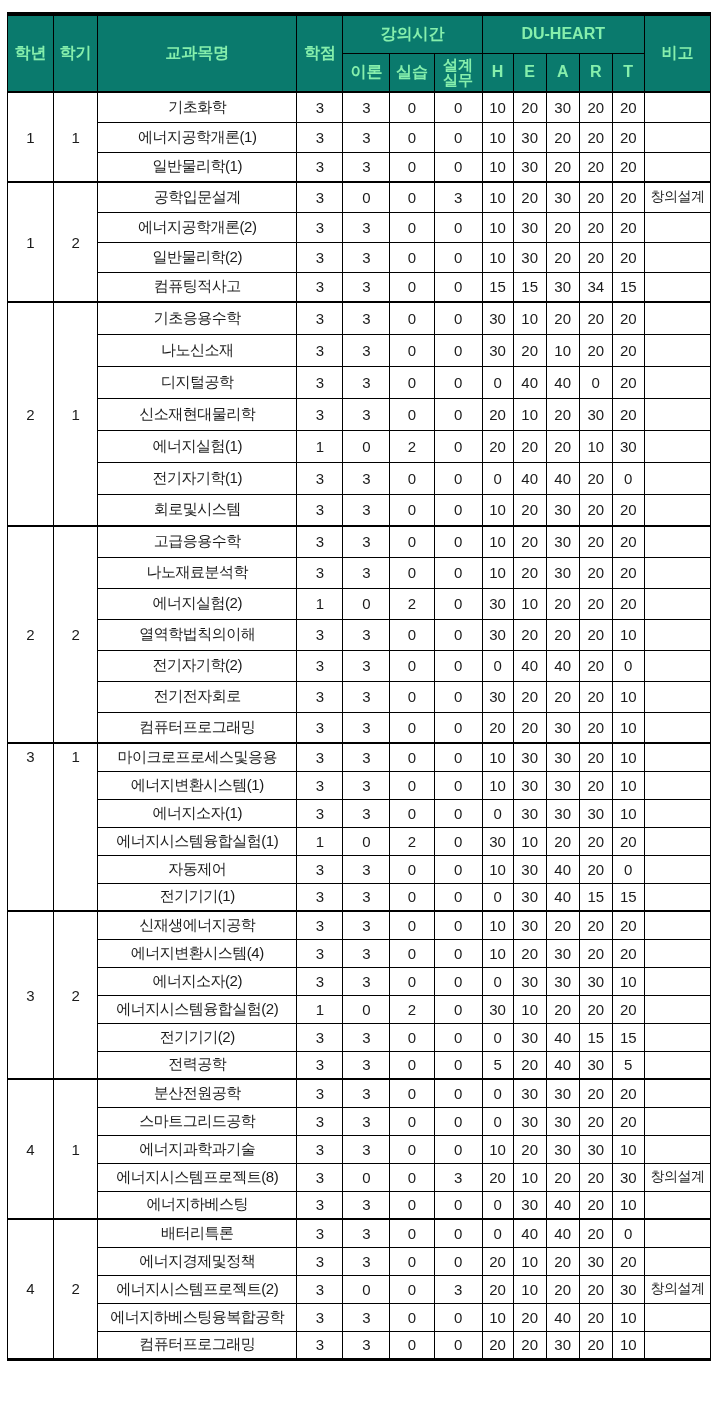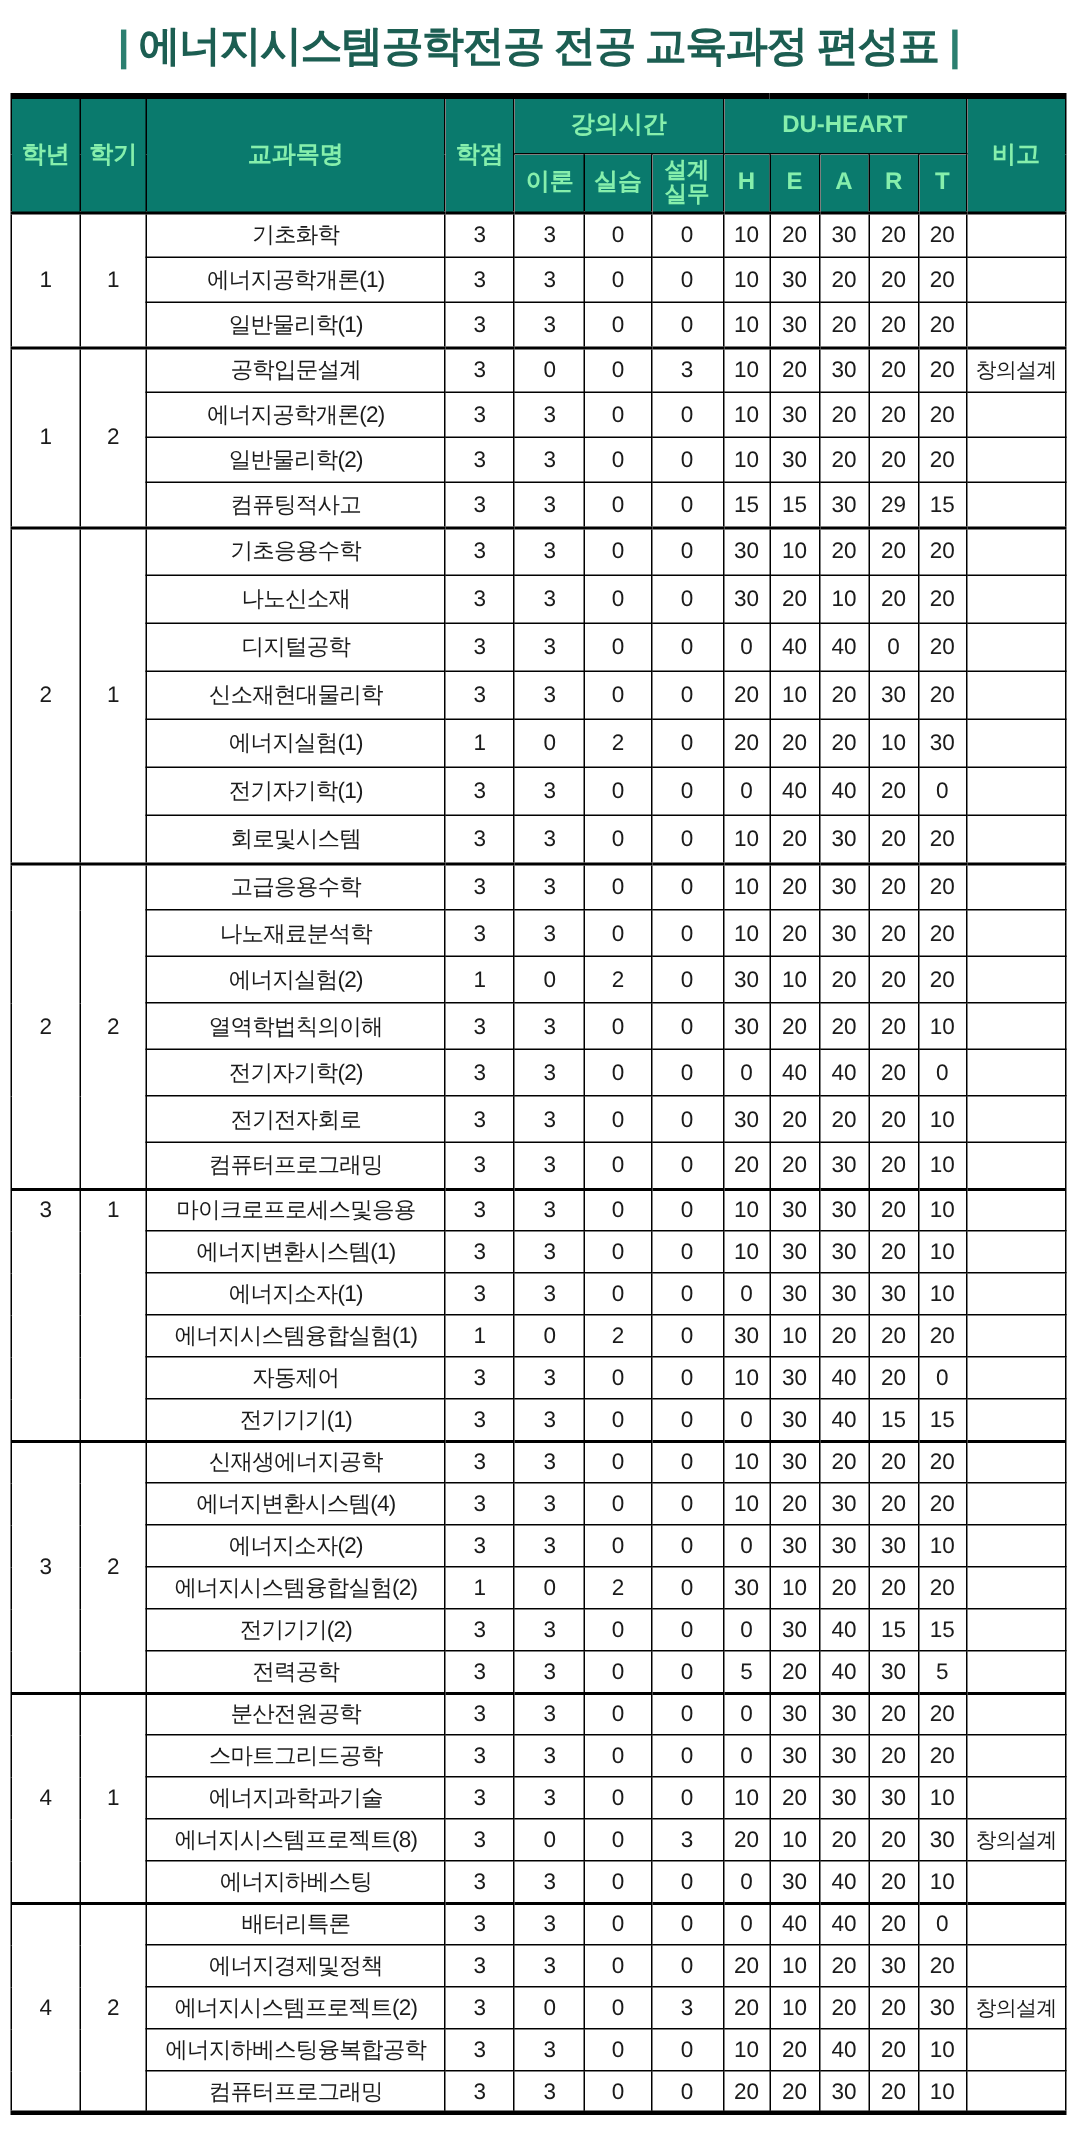--- a/index.html
+++ b/index.html
@@ -68,21 +68,20 @@
   tbody td.course-name-cell{font-size:15px;letter-spacing:-0.5px;}
   tbody td.note-cell{font-size:14px;letter-spacing:-0.5px;}
   tbody tr.section-start td{border-top:2px solid var(--grid);}
   tbody td.vtop{vertical-align:top;padding-top:4px;}
 </style>
 </head>
 <body>
 
 <div class="page">
 
-  <div class="title"><span class="bar">|</span><span>에너지시스템공학전공 전공 교육과정 편성표</span><span class="bar">|</span></div>
 
   <table class="curriculum">
     <colgroup>
       <col style="width:46px">
         <col style="width:44px">
         <col style="width:199px">
       <col style="width:46px">
         <col style="width:47px">
         <col style="width:44px">
         <col style="width:48px">
@@ -200,21 +199,21 @@
         </tr>
         <tr style="height: 30px;">
           <td class="course-name-cell">컴퓨팅적사고</td>
           <td>3</td>
           <td>3</td>
           <td>0</td>
           <td>0</td>
           <td>15</td>
           <td>15</td>
           <td>30</td>
-          <td>29</td>
+          <td>34</td>
           <td>15</td>
           <td class="note-cell"></td>
         </tr>
         <tr class="section-start" style="height: 32px;">
           <td rowspan="7">2</td>
           <td rowspan="7">1</td>
           <td class="course-name-cell">기초응용수학</td>
           <td>3</td>
           <td>3</td>
           <td>0</td>

